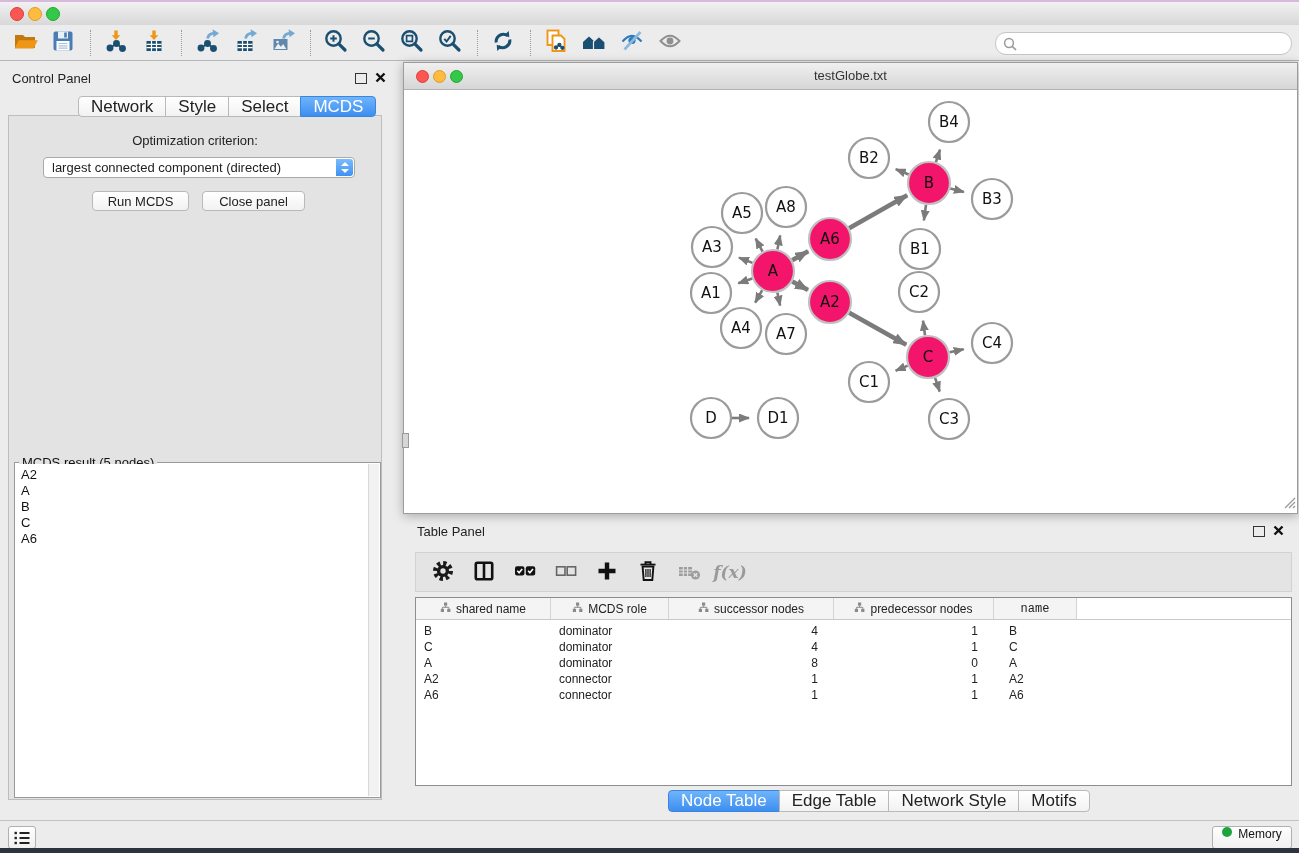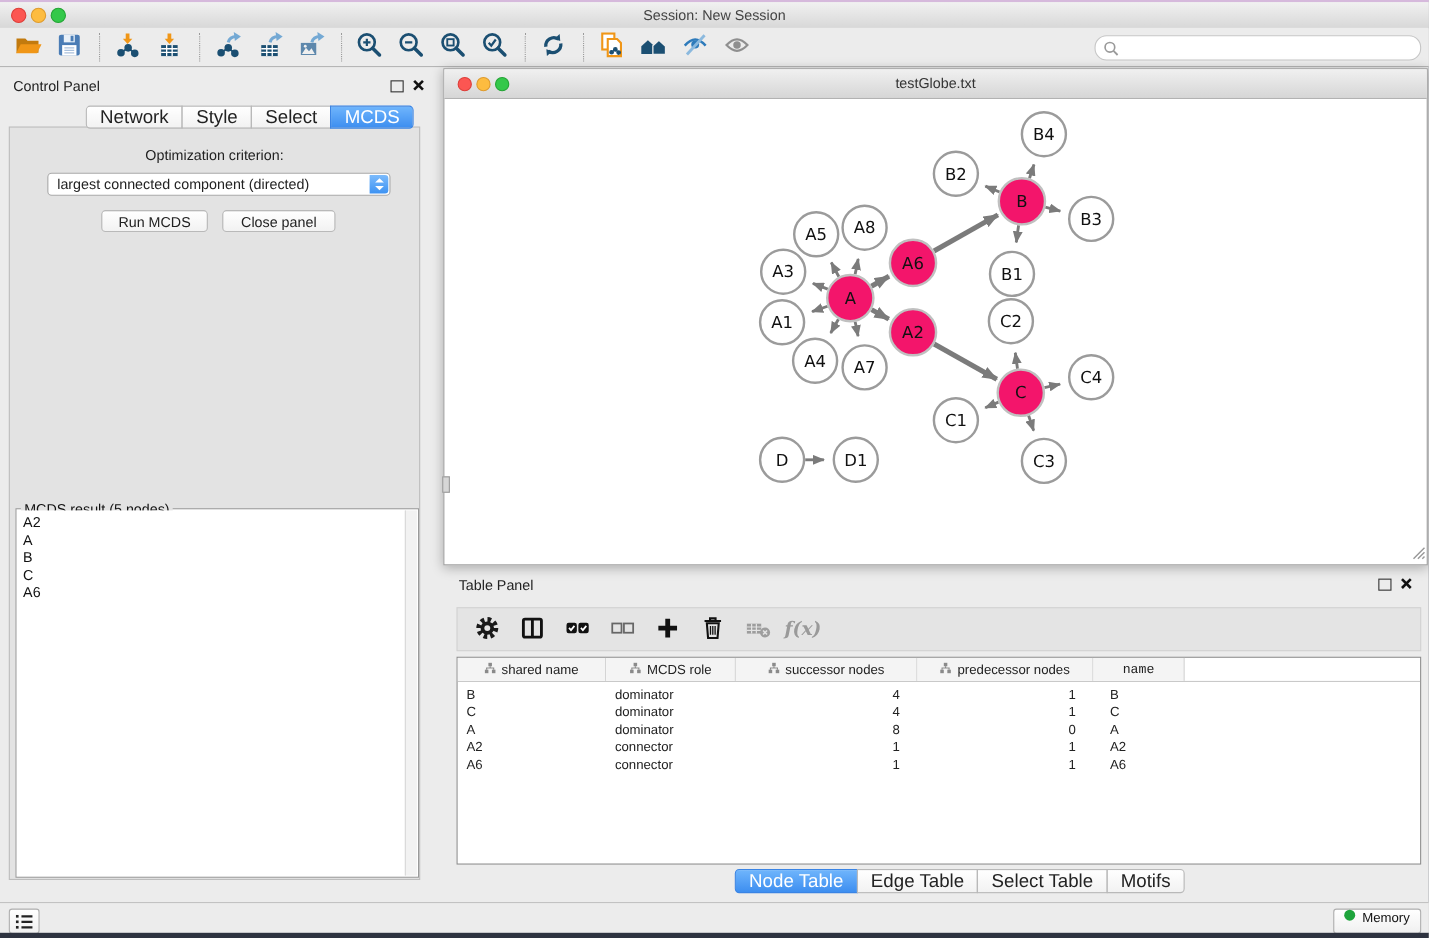--- a/index.html
+++ b/index.html
@@ -79,21 +79,20 @@
 </head>
 <body>
 
 <div class="app">
   <div class="abs desk-top"></div>
 
   <div class="abs titlebar">
     <span class="tl red"></span>
     <span class="tl yellow"></span>
     <span class="tl green"></span>
-    <div class="title">Session: New Session</div>
   </div>
 
   <div class="abs toolbar" id="main-toolbar">
     <div class="searchbox">
       <span class="sg">
           <svg width="14" height="14" viewBox="0 0 14 14">
             <circle cx="6" cy="6" r="4.4" fill="none" stroke="#9a9a9a" stroke-width="1.5"></circle>
             <path d="M9.3 9.3L13 13" stroke="#9a9a9a" stroke-width="1.7"></path>
           </svg>
         </span>
@@ -551,21 +550,21 @@
           <div class="td" style="width: 118px; text-align: left; padding: 0px 0px 0px 8px;">connector</div>
           <div class="td" style="width: 165px; text-align: right; padding: 0px 16px 0px 0px;">1</div>
           <div class="td" style="width: 160px; text-align: right; padding: 0px 16px 0px 0px;">1</div>
           <div class="td" style="width: 83px; text-align: left; padding: 0px 0px 0px 15px;">A6</div>
         </div>
       </div>
   </div>
   <div class="abs tp-tabs" id="tp-tabs">
       <div class="tab sel">Node Table</div>
       <div class="tab">Edge Table</div>
-      <div class="tab">Select Table</div>
+      <div class="tab">Network Style</div>
       <div class="tab">Motifs</div>
     </div>
 
   <div class="abs statusbar">
     <span class="list-btn">
       <svg width="20" height="20">
           <g stroke="#222" stroke-width="2">
             <path d="M7.5 5h10M7.5 10h10M7.5 15h10"></path>
           </g>
           <g fill="#222">

